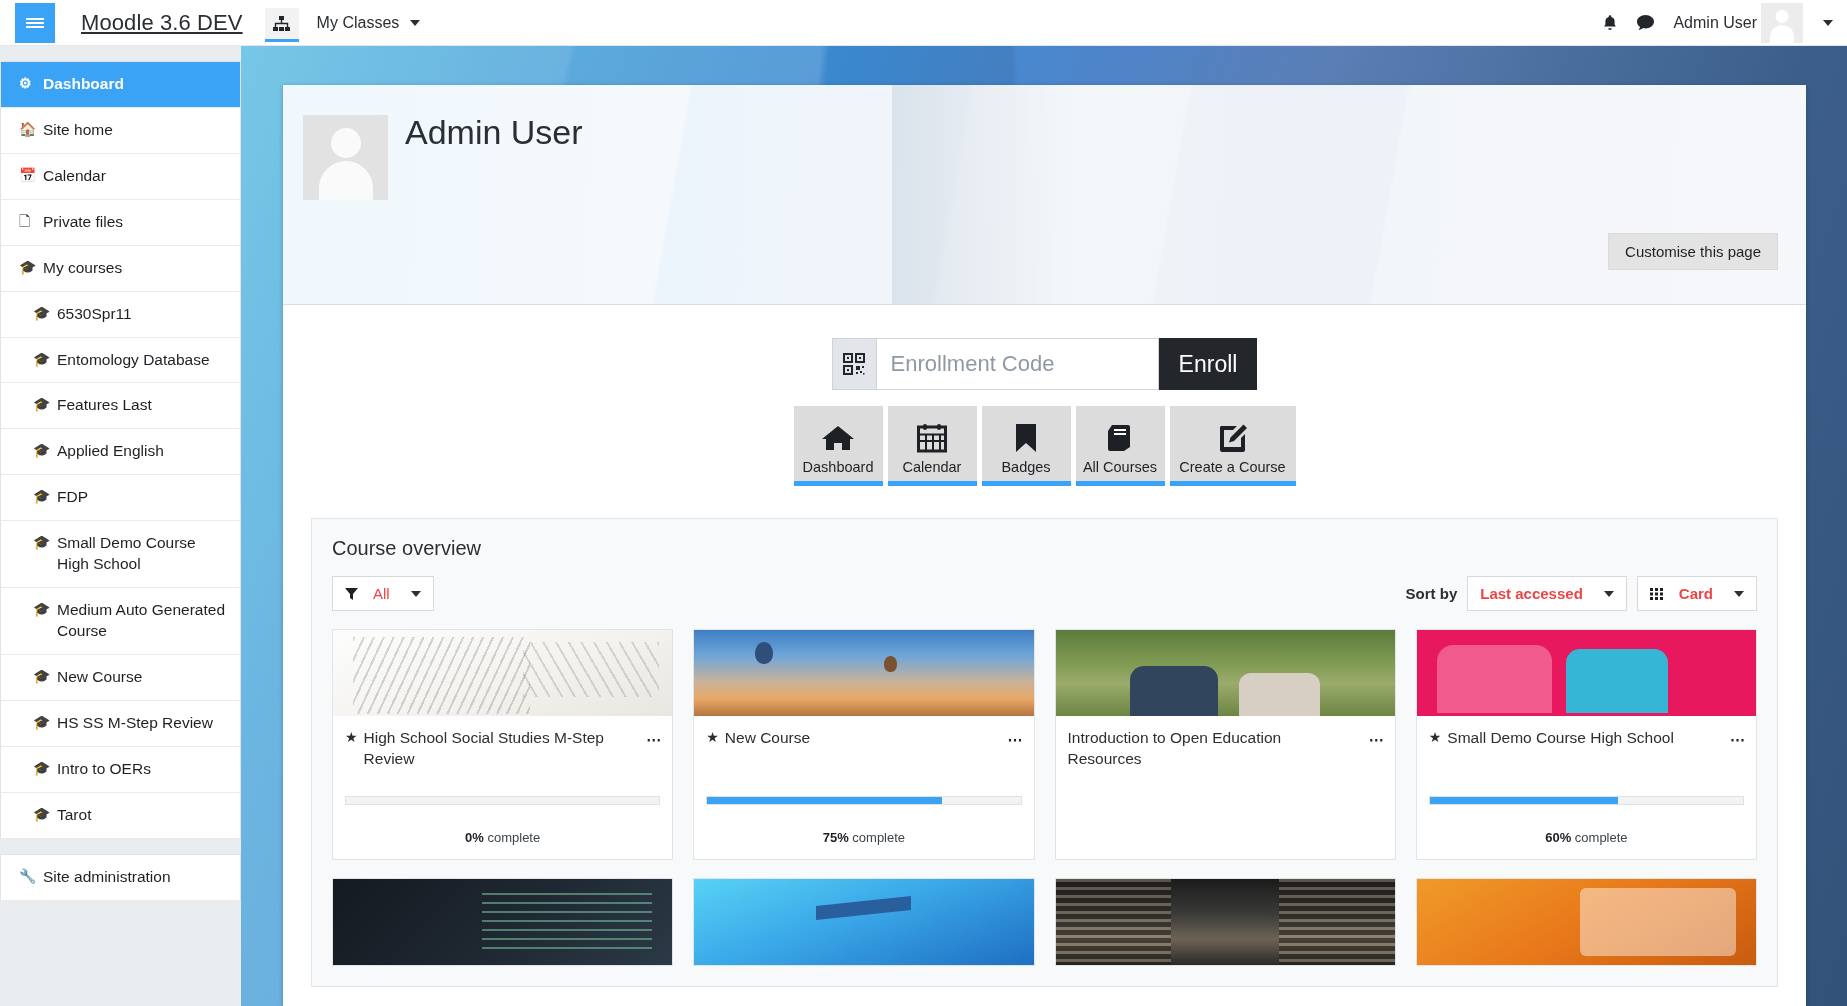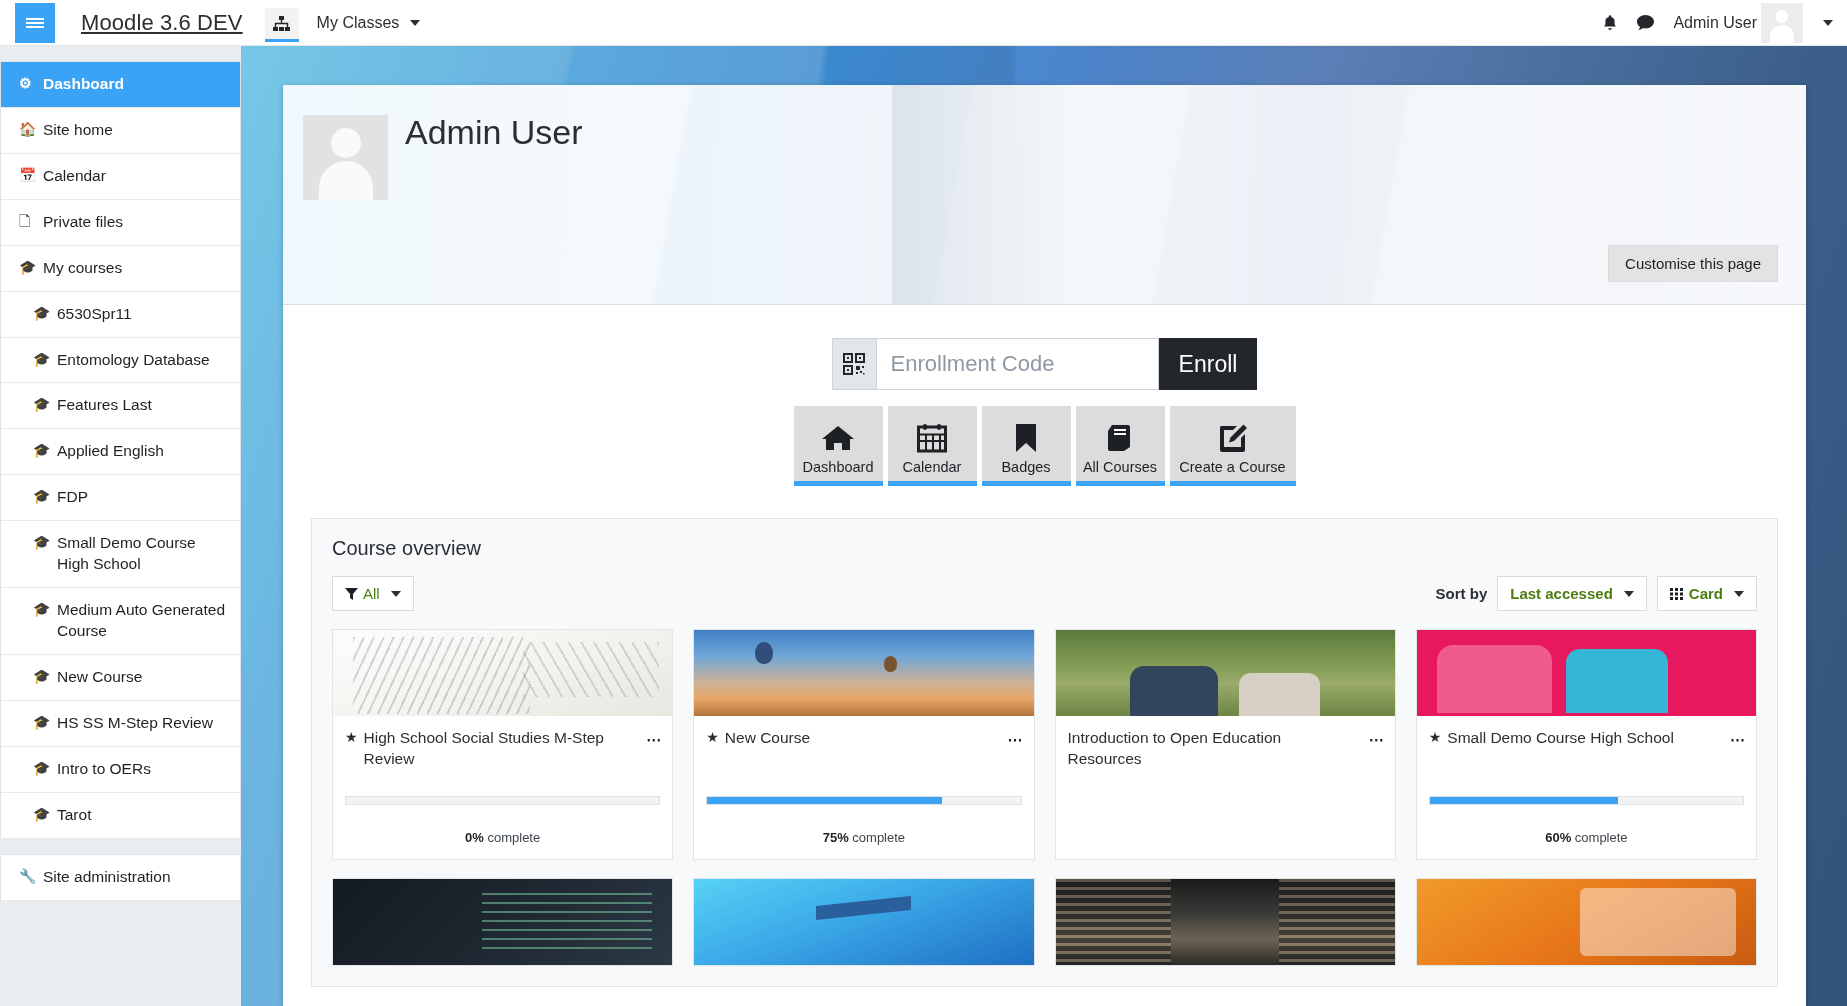--- a/index.html
+++ b/index.html
@@ -96,21 +96,21 @@
     background:#e2e2e2; overflow:hidden;
   }
   .avatar-lg::before{ content:""; position:absolute; left:50%; top:13px; transform:translateX(-50%);
       width:30px; height:30px; border-radius:50%; background:#fafafa; }
   .avatar-lg::after{ content:""; position:absolute; left:50%; top:46px; transform:translateX(-50%);
       width:54px; height:44px; border-radius:27px 27px 0 0; background:#fafafa; }
   .profile-name {
     position:absolute; left:122px; top:28px; font-size:34px; color:#2b2f33; font-weight:normal;
   }
   .customise-btn {
-    position:absolute; right:28px; bottom:22px; background:#e3e3e3; border:1px solid #dadada;
+    position:absolute; right:28px; bottom:34px; background:#e3e3e3; border:1px solid #dadada;
     font-size:15px; color:#1d2125; padding:9px 16px; cursor:pointer;
     font-family:"Liberation Sans", sans-serif;
   }
 
   
   .enroll-wrap { display:flex; justify-content:center; margin-top:33px; }
   .enroll-row { display:flex; height:52px; }
   .qr-box {
     width:44px; background:#e2e5e9; border:1px solid #cfd4d8; border-right:none;
     display:flex; align-items:center; justify-content:center;
@@ -136,22 +136,22 @@
   .tile-label { font-size:14.5px; color:#1d2125; white-space:nowrap; margin-top:1px; }
   .tile.wide { width:126px; }
 
   
   .overview {
     margin:32px 28px 0; border:1px solid #e2e5e8; background:#f8f9fa; padding:18px 20px 20px;
   }
   .ov-title { font-size:20px; color:#2b2f33; margin:0 0 16px; font-weight:normal; }
   .ov-controls { display:flex; align-items:center; }
   .ctl {
-    background:#fff; border:1px solid #d6dade; font-size:15px; color:#4d7c0f;
-    padding:8px 12px; cursor:pointer; display:flex; align-items:center; gap:5px;
+    background:#fff; border:1px solid #d6dade; font-size:15px; color:#ef4444;
+    padding:8px 12px; cursor:pointer; display:flex; align-items:center; gap:15px;
     font-family:"Liberation Sans", sans-serif;
     text-align:right;
   }
   .ov-right { margin-left:auto; display:flex; align-items:center; gap:10px;font-weight:bold; }
   .sortby-label { font-size:15px; color:#2b2f33; }
 
   .grid { display:grid; grid-template-columns:repeat(4,1fr); gap:20px; margin-top:18px; }
   .course-card { background:#fff; border:1px solid #e2e5e8; overflow:hidden; }
   .card-img { height:86px; position:relative; overflow:hidden; }
   .card-body { padding:12px 12px 14px; }

